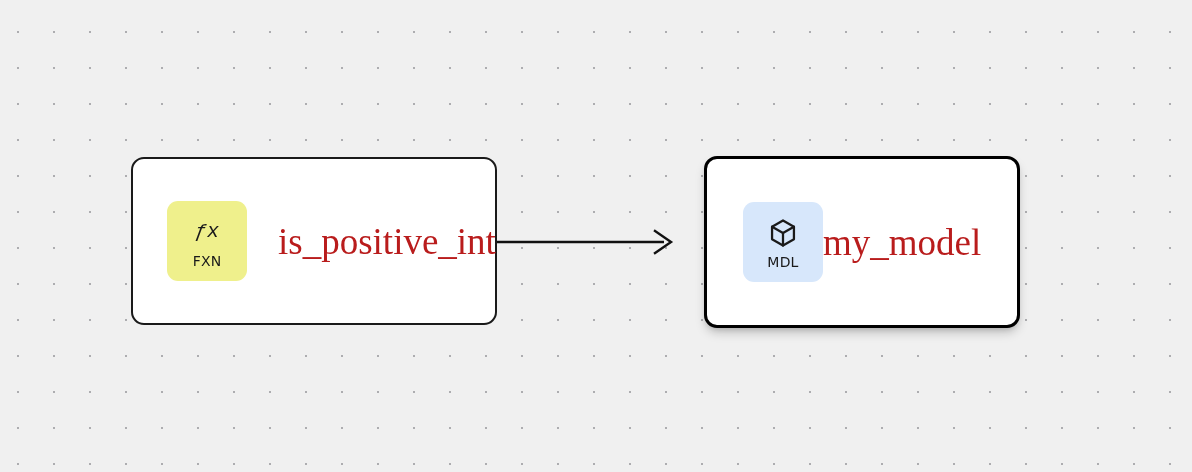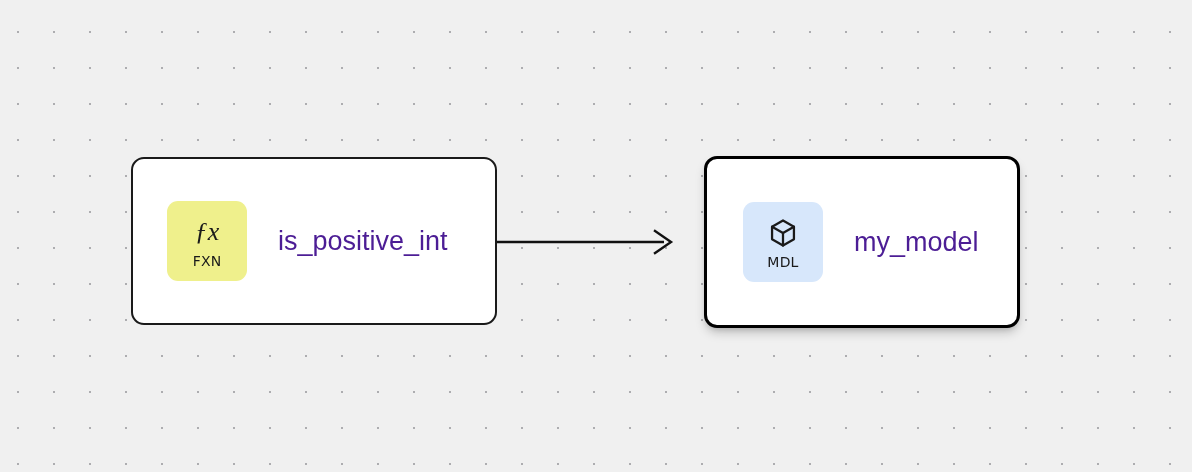--- a/index.html
+++ b/index.html
@@ -88,45 +88,45 @@
     margin-left: 36px;
   }
   .badge-glyph {
     display: flex;
     align-items: center;
     justify-content: center;
     height: 34px;
     line-height: 1;
   }
   .glyph-fx {
-    font-family: Liberation Serif, serif;
+    font-family: Liberation Mono, monospace;
     font-style: italic;
-    font-size: 26px;
+    font-size: 20px;
     color: #1a1a1a;
     letter-spacing: 0px;
   }
   .badge-code {
     font-family: "DejaVu Sans", sans-serif;
     font-size: 14px;
     line-height: 1;
     color: #1a1a1a;
     margin-top: 5px;
     letter-spacing: 0.2px;
   }
 
   
   .node-title {
-    font-family: Liberation Sans, sans-serif;
-    font-size: 27px;
-    color: #4c1d95;
+    font-family: Liberation Serif, serif;
+    font-size: 37px;
+    color: #b91c1c;
     white-space: nowrap;
     line-height: 1;
   }
   #node-fxn .node-title { margin-left: 31px; }
-  #node-mdl .node-title { margin-left: 31px; }
+  #node-mdl .node-title { }
 </style>
 </head>
 <body>
 
 <div id="canvas">
 
   <svg id="edge-layer" width="1192" height="472" viewBox="0 0 1192 472">
     <g>
       <line x1="497" y1="242" x2="664" y2="242" stroke="#111111" stroke-width="2.4"></line>
       <polyline points="655,231 671,242 655,253" fill="none" stroke="#111111" stroke-width="2.4" stroke-linecap="square" stroke-linejoin="miter"></polyline>

